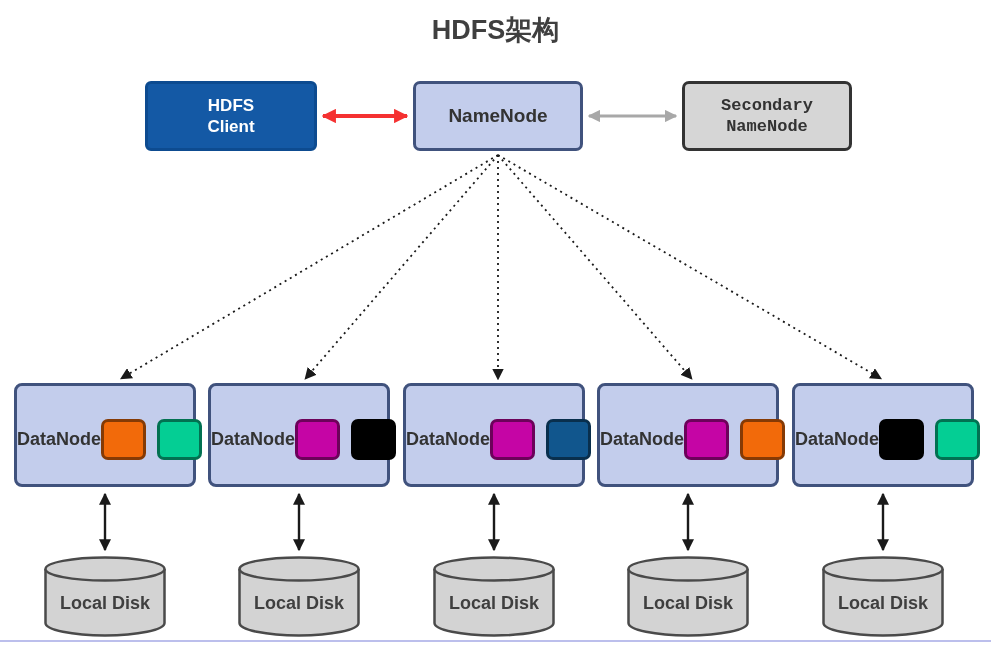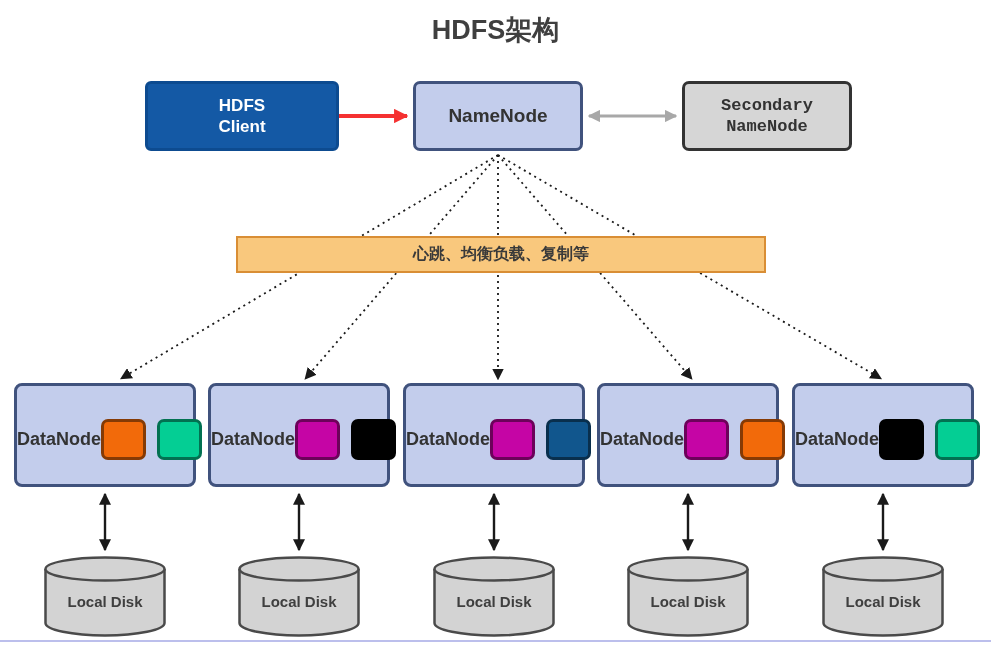--- a/index.html
+++ b/index.html
@@ -13,21 +13,21 @@
     left:0;top:12px;width:991px;text-align:center;
     font-size:27px;font-weight:bold;color:var(--fg,#3f3f3f);z-index:2;
   }
   .node-box{
     box-sizing:border-box;height:70px;top:81px;z-index:2;
     display:flex;align-items:center;justify-content:center;text-align:center;
     font-weight:bold;border-radius:7px;
     background:var(--bg);border:3px solid var(--bd);color:var(--fg);
     line-height:1.25;
   }
-  #client-box{left:145px;width:194px;font-size:17px;border-radius:6px;}
+  #client-box{left:145px;width:172px;font-size:17px;border-radius:6px;}
   #namenode-box{left:413px;width:170px;font-size:19px;}
   #secondary-box{left:682px;width:170px;font-size:17px;font-family:Liberation Mono, monospace;}
   #banner{
     box-sizing:border-box;left:236px;top:236px;width:530px;height:37px;z-index:2;
     background:var(--bg);border:2.5px solid var(--bd);color:var(--fg);
     display:flex;align-items:center;justify-content:center;
     font-size:16px;font-weight:bold;
   }
   .datanode-box{
     box-sizing:border-box;top:383px;width:182px;height:104px;z-index:2;
@@ -36,21 +36,21 @@
   }
   .datanode-title{margin-top:9px;font-size:18px;font-weight:bold;color:var(--fg,#333);}
   .block-row{display:flex;gap:11px;margin-top:9px;}
   .block{
     box-sizing:border-box;width:45px;height:41px;border-radius:7px;
     background:var(--bg);border:3px solid rgba(0,0,0,0.45);
   }
   .disk{top:555px;width:124px;height:85px;z-index:2;}
   .disk-label{
     position:absolute;left:0;top:38px;width:124px;text-align:center;
-    font-size:15px;font-weight:bold;color:var(--fg,#3f3f3f);
+    font-size:18px;font-weight:bold;color:var(--fg,#3f3f3f);
   }
   #bottom-rule{left:0;top:640px;width:991px;height:2px;background:var(--bg,#bcbfec);z-index:2;}
 </style>
 </head>
 <body>
 
 <div id="stage">
 
   <svg id="arrow-layer" viewBox="0 0 991 646">
     <defs>
@@ -102,23 +102,20 @@
     <div>NameNode</div>
   </div>
 
   <div id="secondary-box" class="node-box abs" style="--bg: #D6D6D6; --bd: #333333; --fg: #333333;">
     <div>
       <div>Secondary</div>
       <div>NameNode</div>
     </div>
   </div>
 
-  <div id="banner" class="abs" style="--bg: #F9C87D; --bd: #D98E35; --fg: #3A3A3A;">
-    <span>心跳、均衡负载、复制等</span>
-  </div>
 
   <div class="datanode-box abs" style="left: 14px; --bg: #C3CDEC; --bd: #40527D; --fg: #333333;">
     <div class="datanode-title">DataNode</div>
     <div class="block-row">
       <span class="block" style="--bg: #F26A0A;"></span>
       <span class="block" style="--bg: #04CE94;"></span>
       <span class="block" style="--bg: #11568D;"></span>
     </div>
   </div>
 

